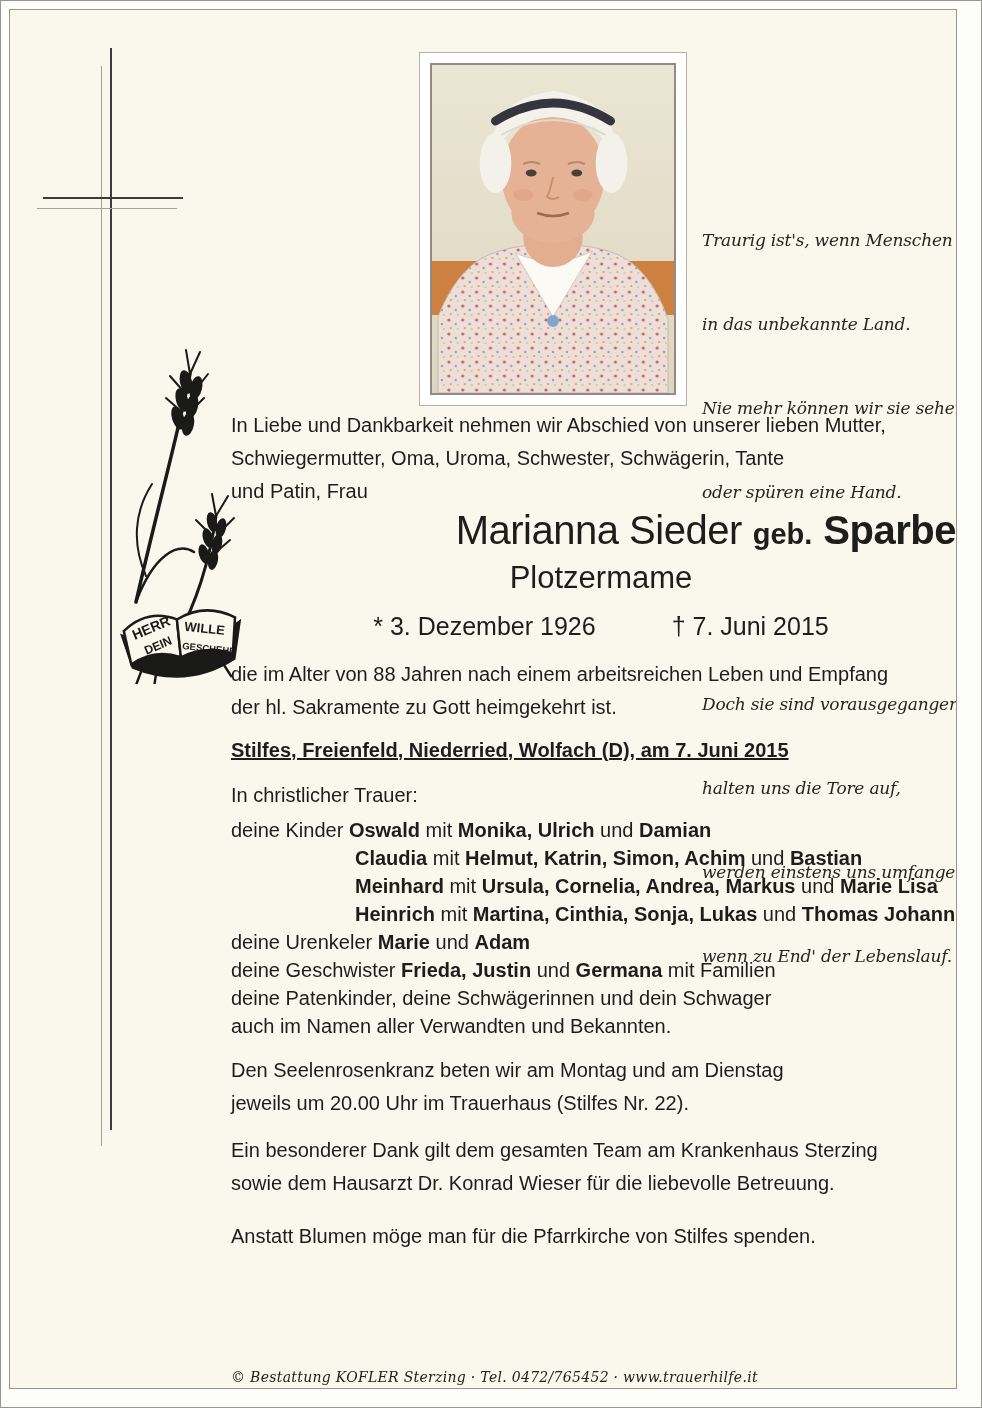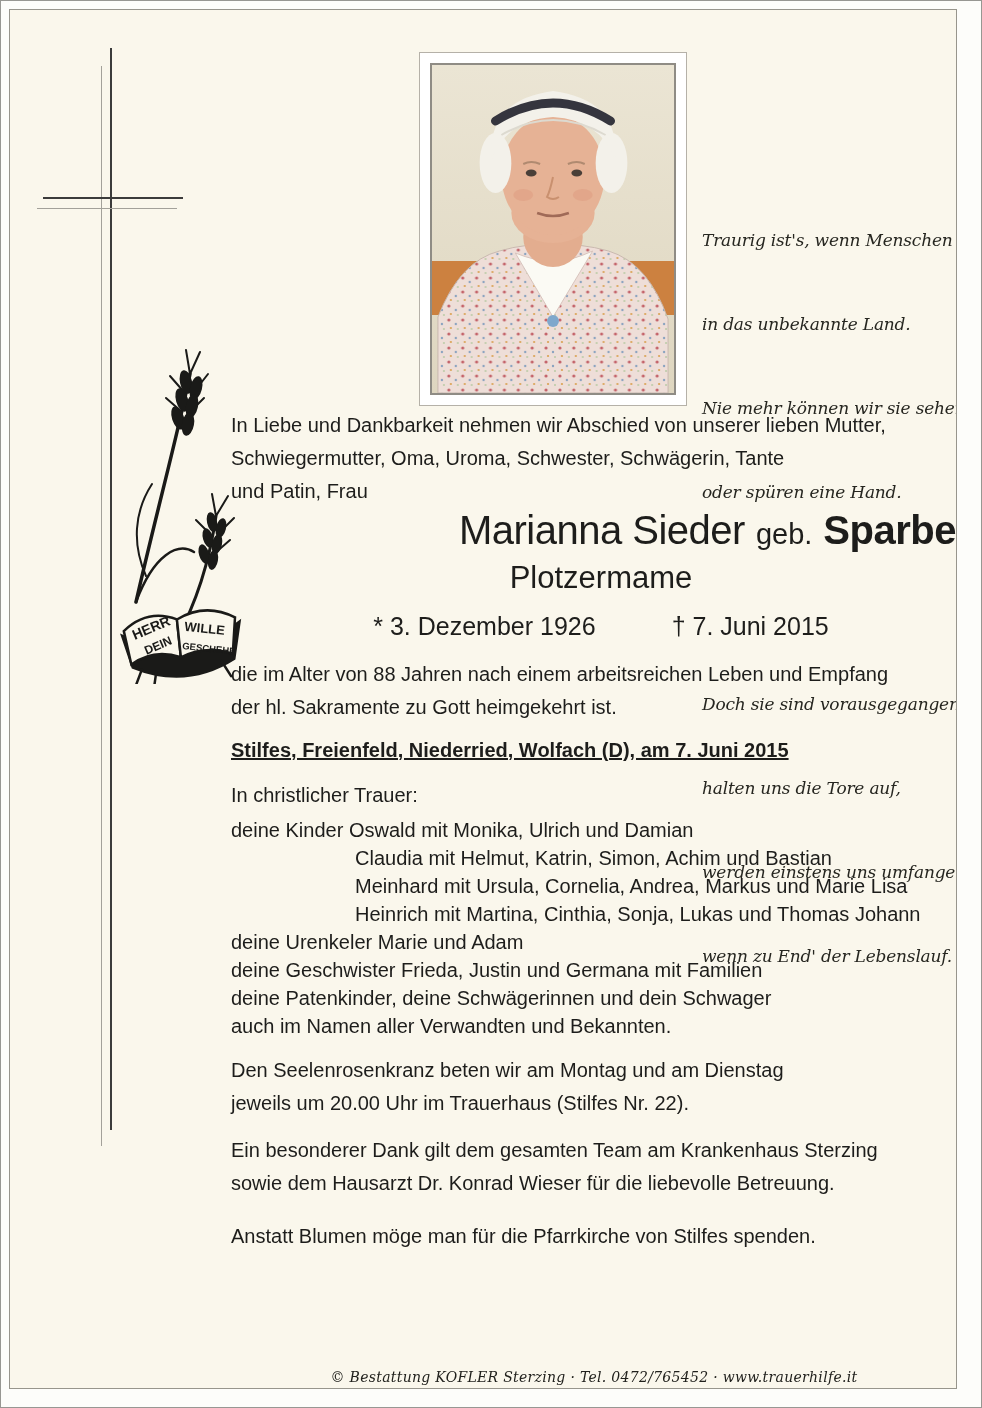--- a/index.html
+++ b/index.html
@@ -56,42 +56,41 @@
   .main p.body {
     margin:0; white-space:pre-line;
     font-size:20px; line-height:33px;
   }
   .name-line {
     height:50px;
     display:flex; justify-content:flex-end; align-items:baseline; gap:11px;
     white-space:pre;
   }
   .name-line .nm     { font-size:40px; font-weight:400; letter-spacing:-0.5px; }
-  .name-line .geb    { font-size:29px; font-weight:400; }
+  .name-line .geb    { font-size:29px; font-weight:700; }
   .name-line .maiden { font-size:40px; font-weight:700; letter-spacing:-0.5px; }
   .nickname { text-align:center; font-size:31px; line-height:40px; }
   .dates {
     margin-top:10px; display:flex; justify-content:center; gap:76px;
     font-size:25px; line-height:36px;
   }
   #homecoming { margin-top:14px; }
   #funeral    { margin-top:14px; }
   #placedate  { margin-top:10px; font-weight:700;text-decoration:underline; }
   #trauer     { margin-top:12px; }
   .mlist { margin-top:4px; }
   .mline { font-size:20px; line-height:28px; white-space:pre; }
   .mline.ind { margin-left:124px; }
-  .mline .b { font-weight:400; }
+  .mline .b { font-weight:700; }
   #rosary  { margin-top:14px; }
   #thanks  { margin-top:14px; }
   #flowers { margin-top:20px; }
 
   .footer {
     position:absolute; left:221px; bottom:3px; width:726px;
-    text-align:center;
     font-family:"DejaVu Serif", serif; font-style:italic;
     font-size:14px; color:#21211d; letter-spacing:0.3px;
   }
 </style>
 </head>
 <body>
 
 <div class="page">
   <div class="card">
 

